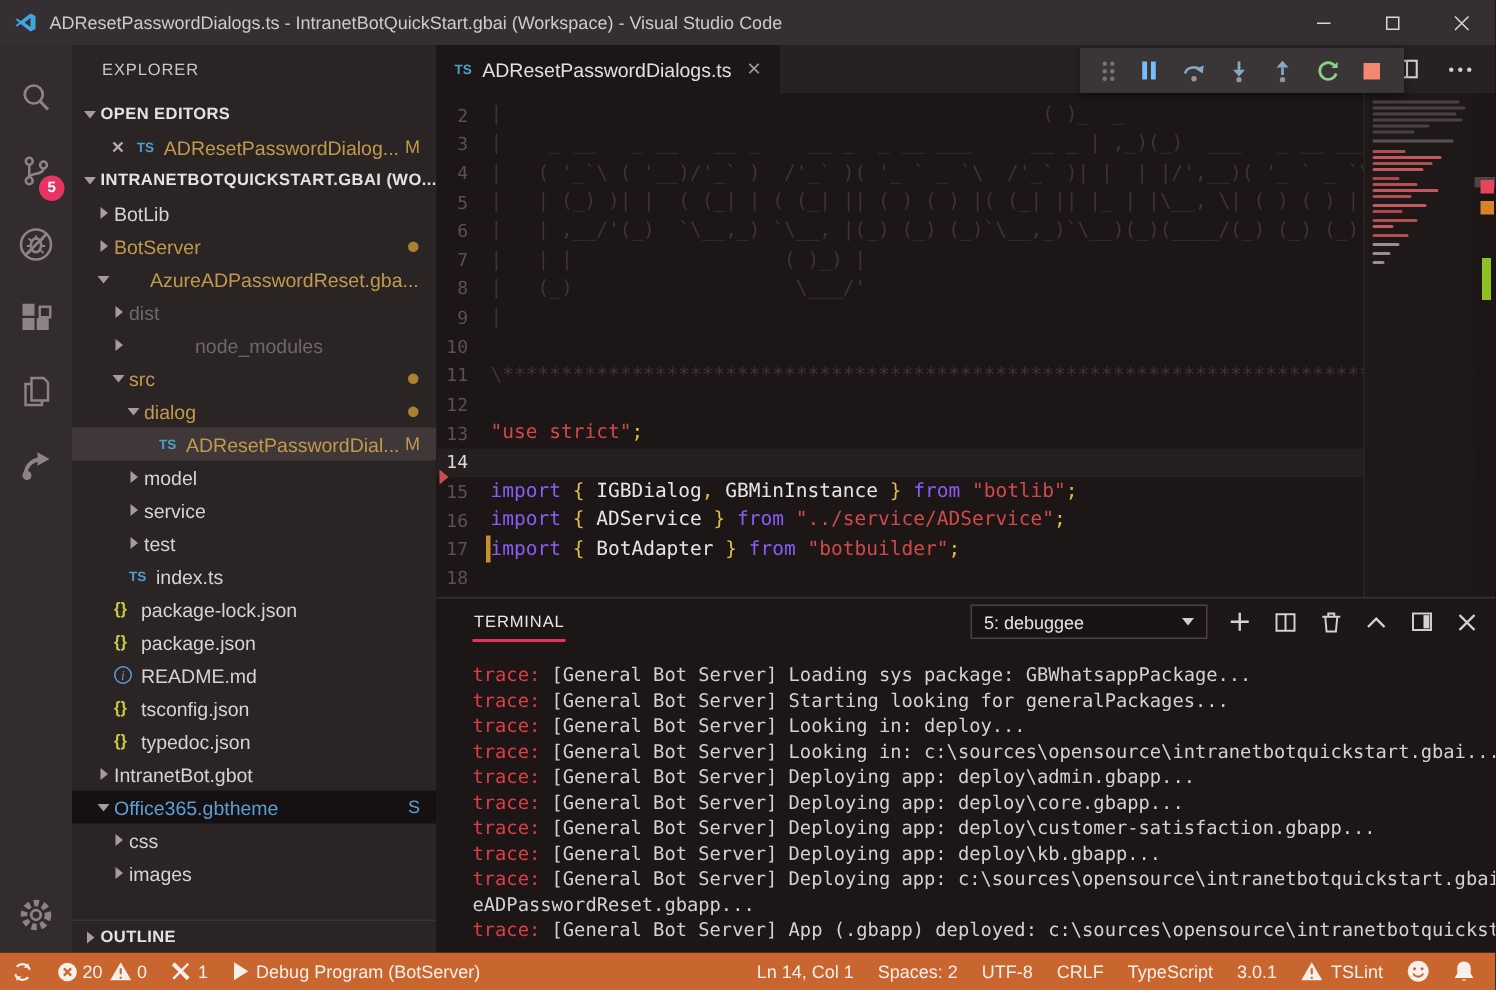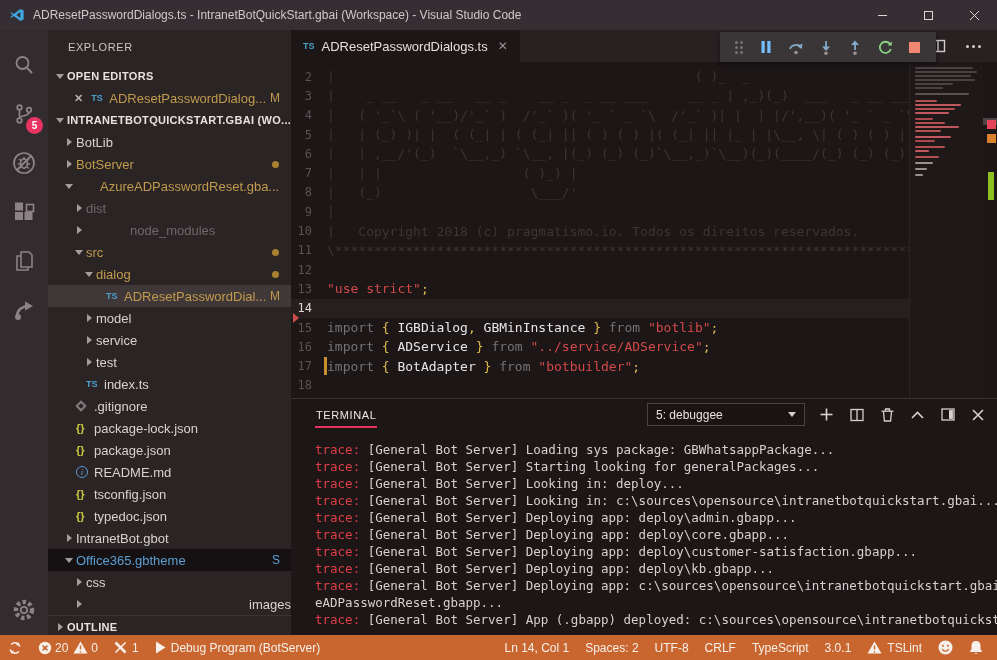--- a/index.html
+++ b/index.html
@@ -52,21 +52,21 @@
   .debug-toolbar{position:absolute;left:429px;top:2px;width:216px;height:30px;background:#3a3637;display:flex;align-items:center;justify-content:space-evenly;z-index:6;box-shadow:0 2px 5px rgba(0,0,0,.45)}
   .grip{display:grid;grid-template-columns:3px 3px;gap:2px}
   .grip i{width:3px;height:3px;background:#797172;border-radius:50%}
   
   .editor{height:336px;position:relative;font-family:"DejaVu Sans Mono",monospace;font-size:13px;overflow:hidden;flex:none}
   .code{padding-top:5px}
   .cl{height:19.3px;display:flex;align-items:center;white-space:pre;position:relative}
   .cl .ln{width:36px;text-align:right;padding-right:15px;color:#5c5052;font-size:12px;flex:none}
   .cl.current{background:#261f20}
   .cl.current .ln{color:#ddd7d7}
-  .seg-com{color:#3e3435}.seg-kw{color:#737373}.seg-str{color:#d24949}.seg-pun{color:#e0bd4d}.seg-id{color:#e5e5e5}
+  .seg-com{color:#3e3435}.seg-kw{color:#8b5cf6}.seg-str{color:#d24949}.seg-pun{color:#e0bd4d}.seg-id{color:#e5e5e5}
   .gdel{position:absolute;left:2px;top:-5px;width:0;height:0;border-left:6px solid #c94f4f;border-top:5px solid transparent;border-bottom:5px solid transparent}
   .gmod{position:absolute;left:33px;top:1px;bottom:1px;width:3px;background:#c98f2d}
   .minimap{position:absolute;top:0;right:14px;width:74px;bottom:0;background:#1e1819;border-left:1px solid #2b2425}
   .mmbar{position:absolute;left:5px;height:2px;border-radius:1px}
   .ruler{position:absolute;top:0;right:0;width:14px;bottom:0;background:#1c1617}
   .slider{position:absolute;top:56px;height:7px;left:0;right:0;background:#756c6d;opacity:.55}
   .mk{position:absolute;right:1px}
   
   .terminal-header{height:32px;display:flex;align-items:center;color:#d3cdcd;border-top:1px solid #3a3132;background:#1c1617;flex:none}
   .term-tab{font-size:11px;letter-spacing:.6px;margin-left:24px;padding:7px 1px 5px;border-bottom:2px solid #e5335f;color:#ece6e6}
@@ -232,27 +232,20 @@
           <span class="tw closed"></span>
           <span class="tlabel c-default">test</span>
         </div>
         <div class="trow" style="padding-left: 24px;">
           <span class="fspace"></span>
           <span class="ficon ts">TS</span>
           <span class="tlabel c-default">index.ts</span>
         </div>
         <div class="trow" style="padding-left: 14px;">
           <span class="fspace"></span>
-          <span class="ficon">
-            <span class="idiam"></span>
-          </span>
-          <span class="tlabel c-default">.gitignore</span>
-        </div>
-        <div class="trow" style="padding-left: 14px;">
-          <span class="fspace"></span>
           <span class="ficon json">{}</span>
           <span class="tlabel c-default">package-lock.json</span>
         </div>
         <div class="trow" style="padding-left: 14px;">
           <span class="fspace"></span>
           <span class="ficon json">{}</span>
           <span class="tlabel c-default">package.json</span>
         </div>
         <div class="trow" style="padding-left: 14px;">
           <span class="fspace"></span>
@@ -277,21 +270,21 @@
         </div>
         <div class="trow sel-dark" style="padding-left: 14px;">
           <span class="tw open"></span>
           <span class="tlabel c-blue">Office365.gbtheme</span>
           <span class="badge b-s">S</span>
         </div>
         <div class="trow" style="padding-left: 24px;">
           <span class="tw closed"></span>
           <span class="tlabel c-default">css</span>
         </div>
-        <div class="trow" style="padding-left: 24px; justify-content: space-between;">
+        <div class="trow" style="padding-left: 24px;">
           <span class="tw closed"></span>
           <span class="tlabel c-default">images</span>
         </div>
       </div>
     <div class="sect-header outline-hdr">
       <span class="tw closed"></span>
       <span>OUTLINE</span>
     </div>
   </div>
 
@@ -368,21 +361,21 @@
     <div class="editor">
       <div class="code" id="code">
           <div class="cl"><span class="ln">2</span><span class="seg-com">|                                              ( )_  _</span></div>
           <div class="cl"><span class="ln">3</span><span class="seg-com">|    _ __   _ __   __ _    __ _  _ __ ___     __ _ | ,_)(_)  ___   _ __ ___     ___</span></div>
           <div class="cl"><span class="ln">4</span><span class="seg-com">|   ( '_`\ ( '__)/'_` )  /'_` )( '_ ` _ `\  /'_` )| |  | |/',__)( '_ ` _ `\  /'_`\</span></div>
           <div class="cl"><span class="ln">5</span><span class="seg-com">|   | (_) )| |  ( (_| | ( (_| || ( ) ( ) |( (_| || |_ | |\__, \| ( ) ( ) |( (_) )</span></div>
           <div class="cl"><span class="ln">6</span><span class="seg-com">|   | ,__/'(_)  `\__,_) `\__, |(_) (_) (_)`\__,_)`\__)(_)(____/(_) (_) (_)`\___/'</span></div>
           <div class="cl"><span class="ln">7</span><span class="seg-com">|   | |                  ( )_) |</span></div>
           <div class="cl"><span class="ln">8</span><span class="seg-com">|   (_)                   \___/'</span></div>
           <div class="cl"><span class="ln">9</span><span class="seg-com">|</span></div>
-          <div class="cl"><span class="ln">10</span><span class="seg-com">|   Copyright 2018 (c) pragmatismo.io. Todos os direitos reservados.</span></div>
+          <div class="cl"><span class="ln">10</span></div>
           <div class="cl"><span class="ln">11</span><span class="seg-com">\**************************************************************************************</span></div>
           <div class="cl"><span class="ln">12</span></div>
           <div class="cl"><span class="ln">13</span><span class="seg-str">"use strict"</span><span class="seg-pun">;</span></div>
           <div class="cl current"><span class="ln">14</span></div>
           <div class="cl"><span class="ln">15</span><span class="gdel"></span><span class="seg-kw">import</span><span class="seg-pun"> { </span><span class="seg-id">IGBDialog</span><span class="seg-pun">, </span><span class="seg-id">GBMinInstance</span><span class="seg-pun"> } </span><span class="seg-kw">from </span><span class="seg-str">"botlib"</span><span class="seg-pun">;</span></div>
           <div class="cl"><span class="ln">16</span><span class="seg-kw">import</span><span class="seg-pun"> { </span><span class="seg-id">ADService</span><span class="seg-pun"> } </span><span class="seg-kw">from </span><span class="seg-str">"../service/ADService"</span><span class="seg-pun">;</span></div>
           <div class="cl"><span class="ln">17</span><span class="gmod"></span><span class="seg-kw">import</span><span class="seg-pun"> { </span><span class="seg-id">BotAdapter</span><span class="seg-pun"> } </span><span class="seg-kw">from </span><span class="seg-str">"botbuilder"</span><span class="seg-pun">;</span></div>
           <div class="cl"><span class="ln">18</span></div>
         </div>
       <div class="minimap" id="minimap">

